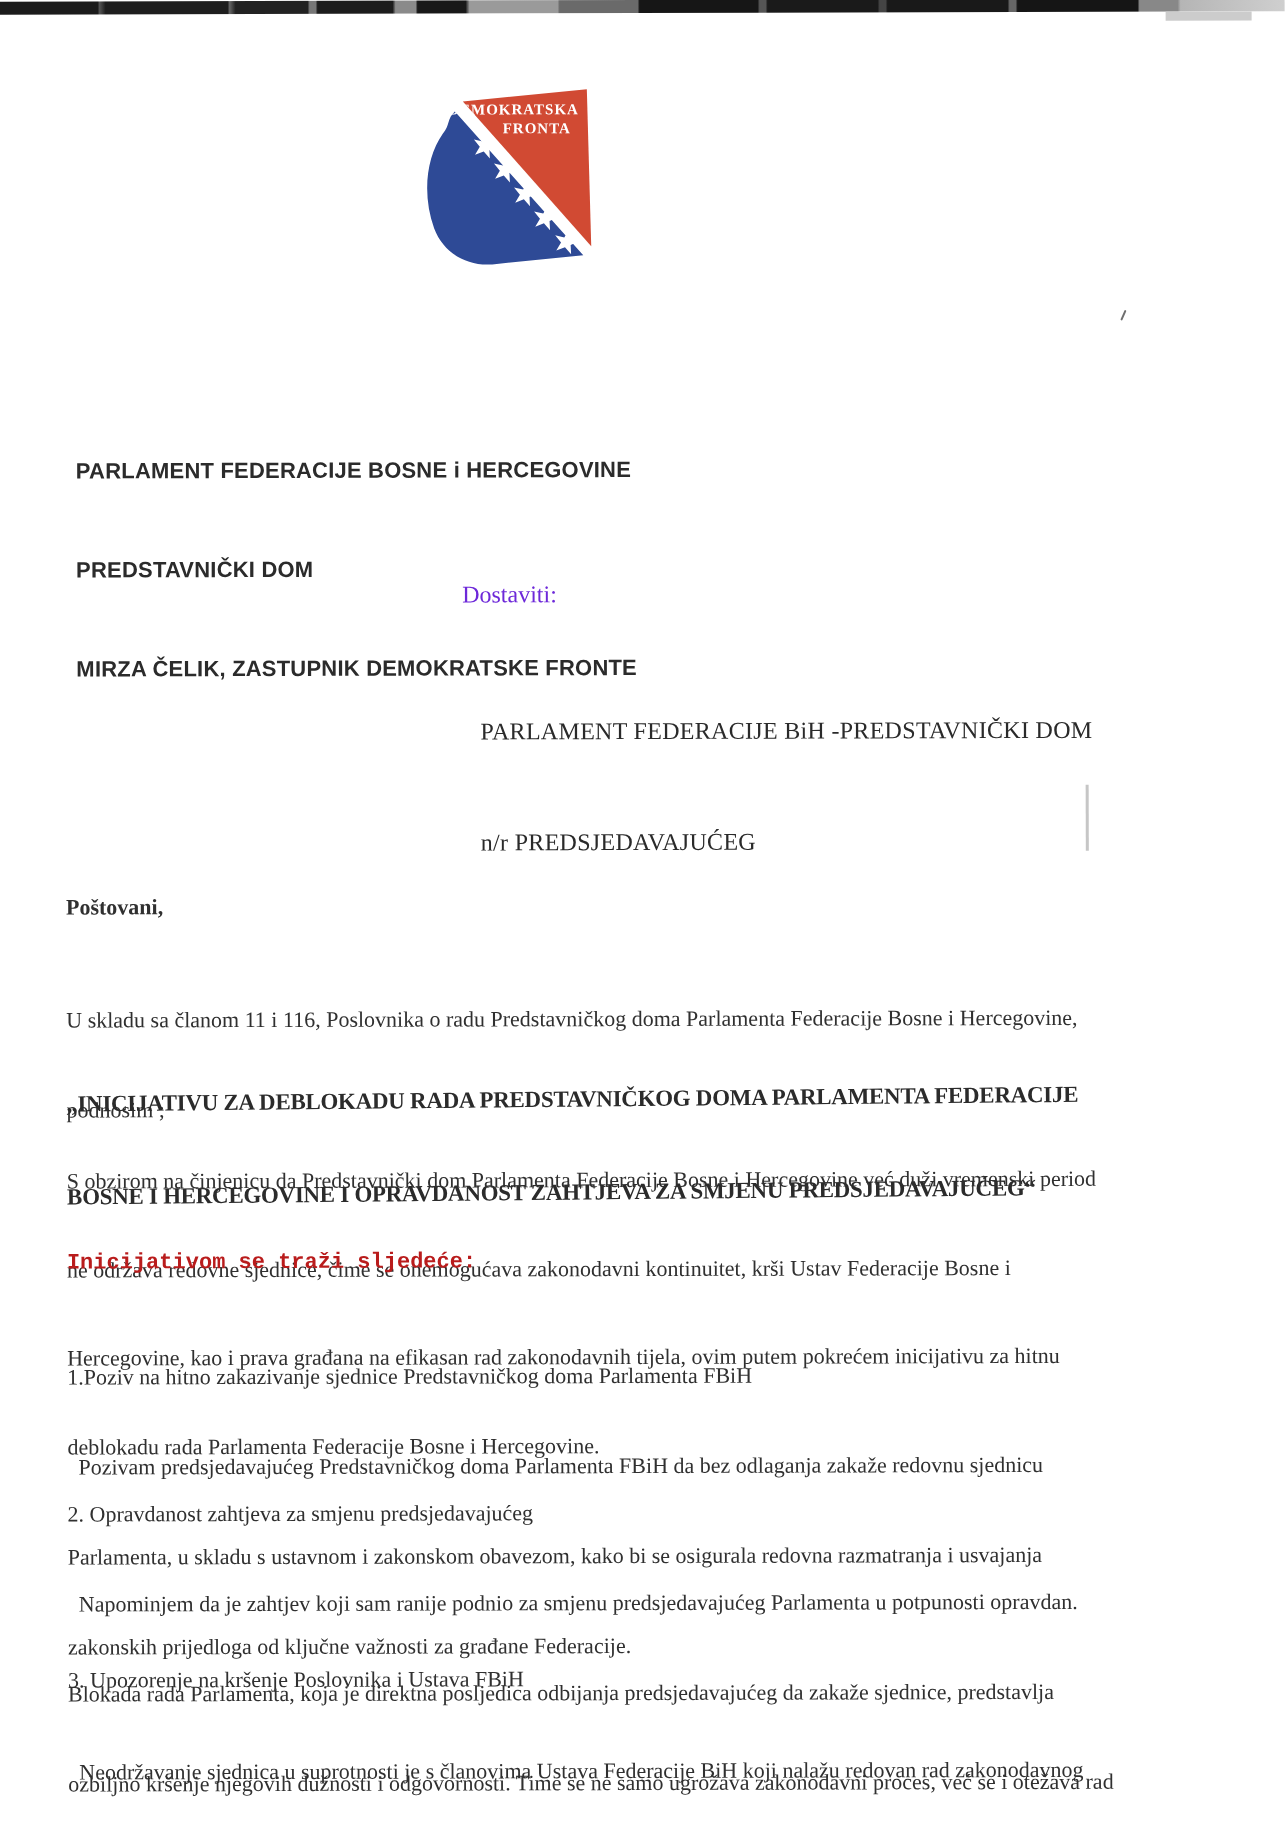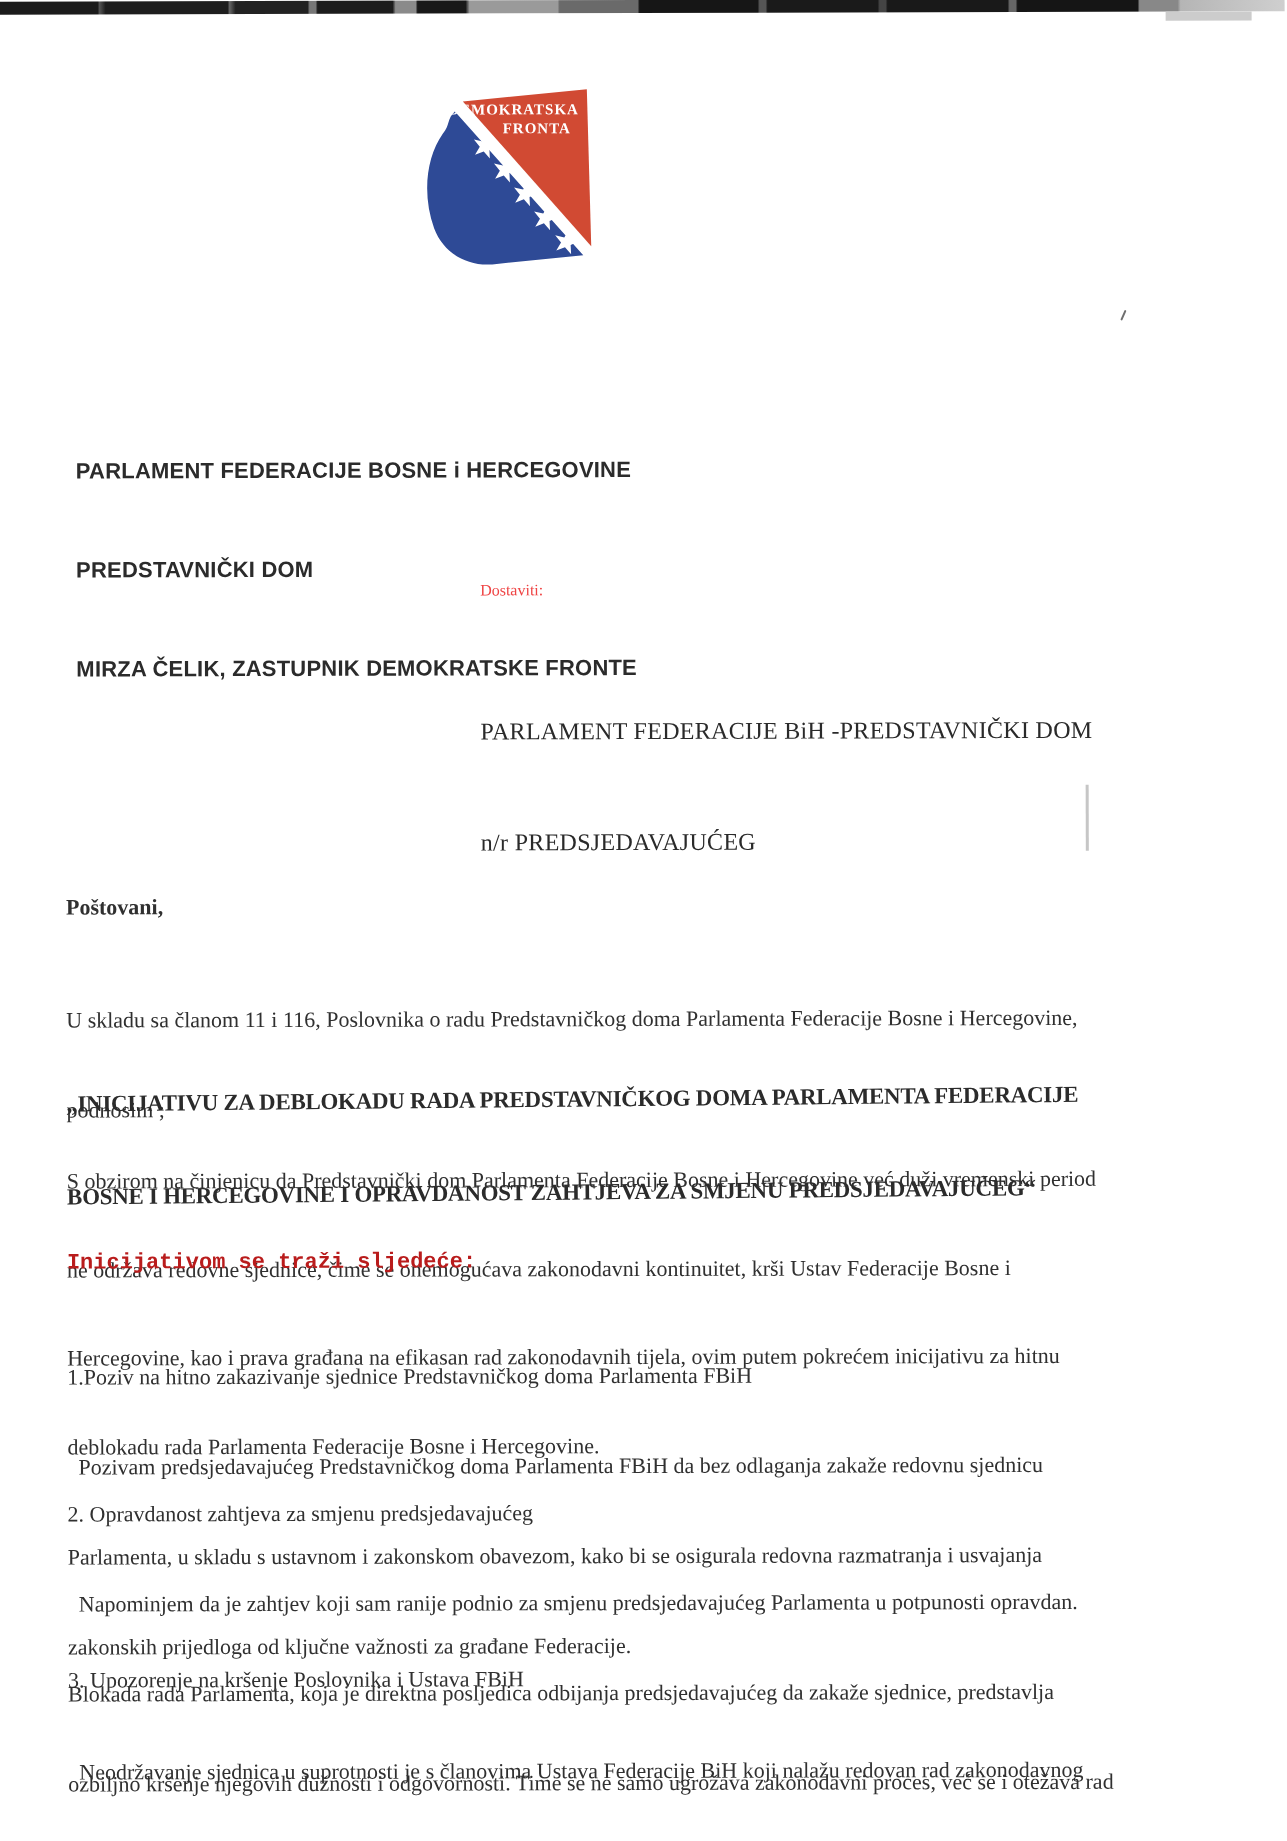--- a/index.html
+++ b/index.html
@@ -26,21 +26,21 @@
   .stray-mark{position:absolute;left:1124px;top:311px;width:2px;height:11px;background:#6f6f6f;transform:rotate(24deg);border-radius:2px;}
   .scan-line{position:absolute;left:1086px;top:786px;width:3px;height:66px;background:#c6c6c6;}
 
   .logo{position:absolute;left:399px;top:86px;width:200px;height:180px;}
 
   .sender{
     position:absolute;left:77px;top:387px;
     font-family:"Liberation Sans", sans-serif;font-weight:700;
     font-size:22px;line-height:33px;color:#2b2b2b;letter-spacing:.2px;white-space:pre;
   }
-  .dostaviti{position:absolute;left:481px;top:581px;font-size:16px;color:#ef4444;white-space:pre;}
+  .dostaviti{position:absolute;left:463px;top:581px;font-size:24px;color:#6d28d9;white-space:pre;}
   .recipient{position:absolute;left:481px;top:639px;font-size:24px;line-height:37px;color:#2a2a2a;letter-spacing:.3px;white-space:pre;}
 
   .para{position:absolute;left:66px;font-size:22px;line-height:30px;color:#303030;white-space:pre;}
   .salutation{top:891px;font-weight:bold;}
   .intro{top:944px;}
   .doc-title{top:1025px;font-weight:700;font-size:23px;line-height:31px;letter-spacing:-.3px;color:#2b2b2b;transform:rotate(-0.4deg);transform-origin:0 50%;}
   .situation{top:1106px;line-height:29.5px;}
   .demands{top:1247px;font-weight:700;color:#b91c1c;font-family:Liberation Mono, monospace;}
   .item1{top:1301px;}
   .item2{top:1438px;}

